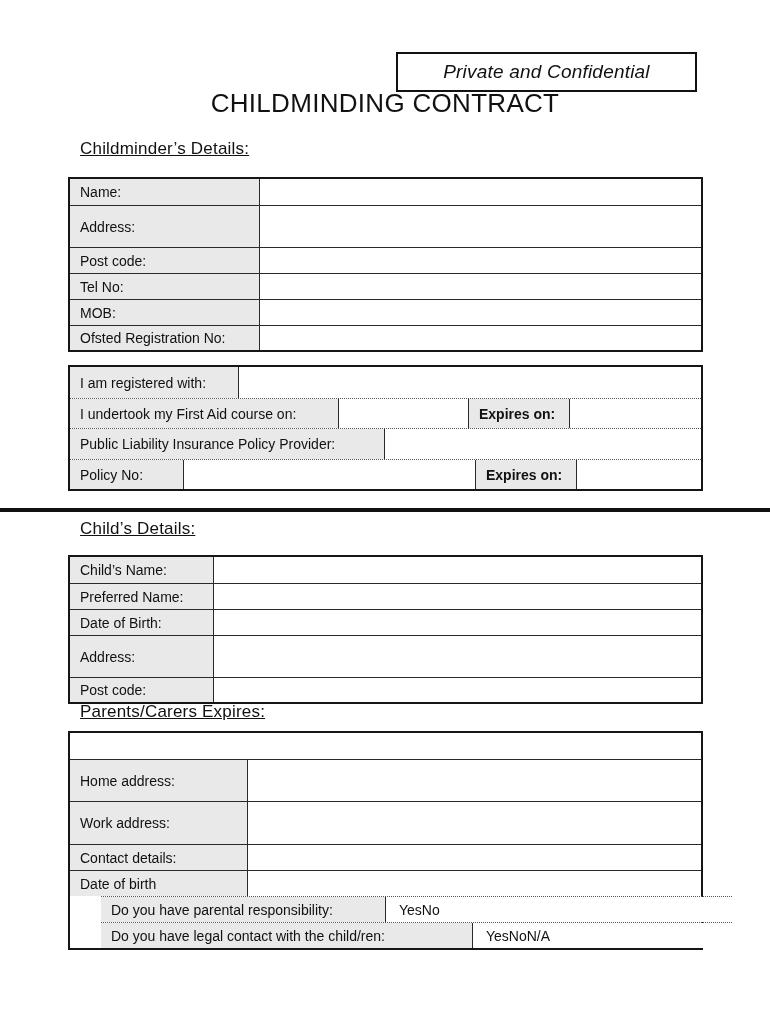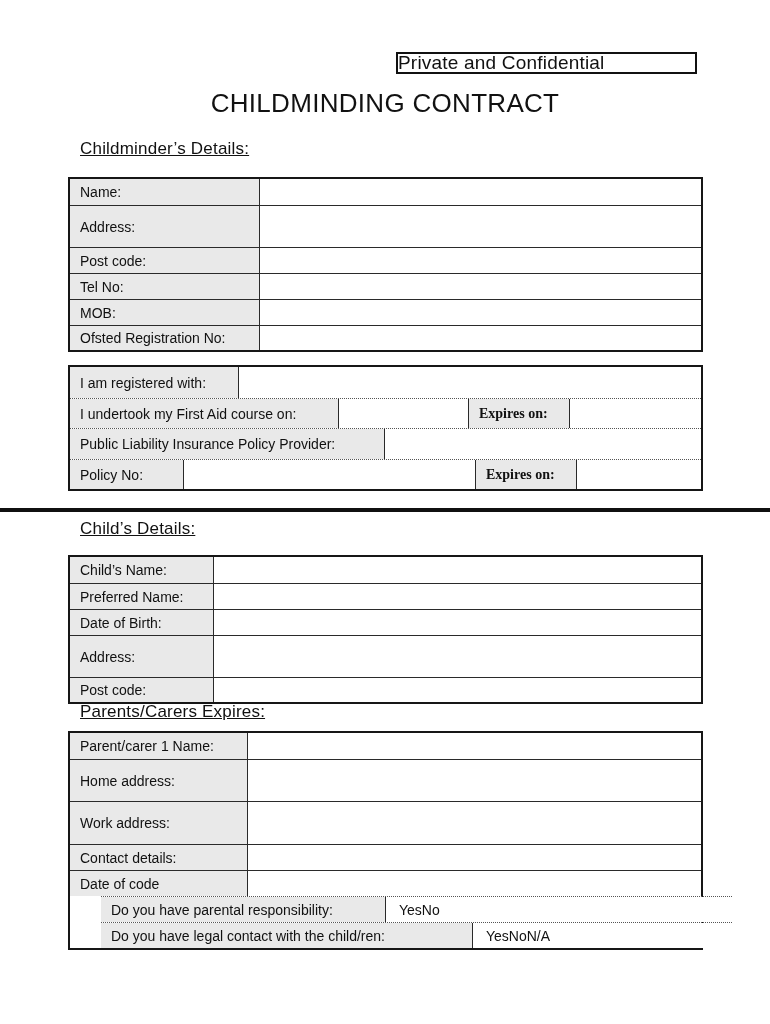--- a/index.html
+++ b/index.html
@@ -11,25 +11,26 @@
     background: #ffffff;
     font-family: "Liberation Sans", sans-serif;
     color: #111111;
     overflow: hidden;
   }
 
   
   .confidential-box {
     position: absolute;
     left: 396px; top: 52px;
-    width: 301px; height: 22px;
+    width: 301px; height: 40px;
     border: 2px solid #111111;
-    display: flex; align-items: center; justify-content: flex-start;
+    display: flex; align-items: center; justify-content: center;
     font-size: 19px;
     letter-spacing: 0.2px;
+    font-style: italic;
   }
   .doc-title {
     position: absolute;
     left: 0; top: 88px;
     width: 100%;
     text-align: center;
     font-size: 26px;
     letter-spacing: 0.3px;
   }
 
@@ -80,21 +81,20 @@
   .mid-cell {
     background: #ffffff;
     border-right: 1px solid #2a2a2a;
     flex: 0 0 auto;
   }
   .expires-cell {
     background: #e9e9e9;
     border-right: 1px solid #2a2a2a;
     font-weight: bold;
     flex: 0 0 auto;
-    font-family: Liberation Serif, serif;
   }
 
   .rh-26 { height: 26px; }
   .rh-25 { height: 25px; }
   .rh-30 { height: 30px; }
   .rh-31 { height: 31px; }
   .rh-42 { height: 42px; }
   .rh-43 { height: 43px; }
 
   
@@ -211,37 +211,36 @@
     <div class="frow rh-25">
       <div class="cell label-cell">Post code:</div>
       <div class="cell value-cell"></div>
     </div>
   </div>
 
   <div class="section-heading h-parents">Parents/Carers Expires:</div>
 
   <div class="form-table t-parents">
     <div class="frow rh-26">
-      <div class="cell label-cell">Parent/carer 1 Name:</div>
       <div class="cell value-cell"></div>
     </div>
     <div class="frow rh-42">
       <div class="cell label-cell">Home address:</div>
       <div class="cell value-cell"></div>
     </div>
     <div class="frow rh-43">
       <div class="cell label-cell">Work address:</div>
       <div class="cell value-cell"></div>
     </div>
     <div class="frow rh-26">
       <div class="cell label-cell">Contact details:</div>
       <div class="cell value-cell"></div>
     </div>
     <div class="frow rh-26">
-      <div class="cell label-cell">Date of code</div>
+      <div class="cell label-cell">Date of birth</div>
       <div class="cell value-cell"></div>
     </div>
     <div class="frow r-resp rh-26 dotted-top">
       <div class="cell label-cell">Do you have parental responsibility:</div>
       <div class="cell value-cell options">
         <span class="option">Yes</span>
         <span class="option">No</span>
       </div>
     </div>
     <div class="frow r-legal rh-26 dotted-top">

